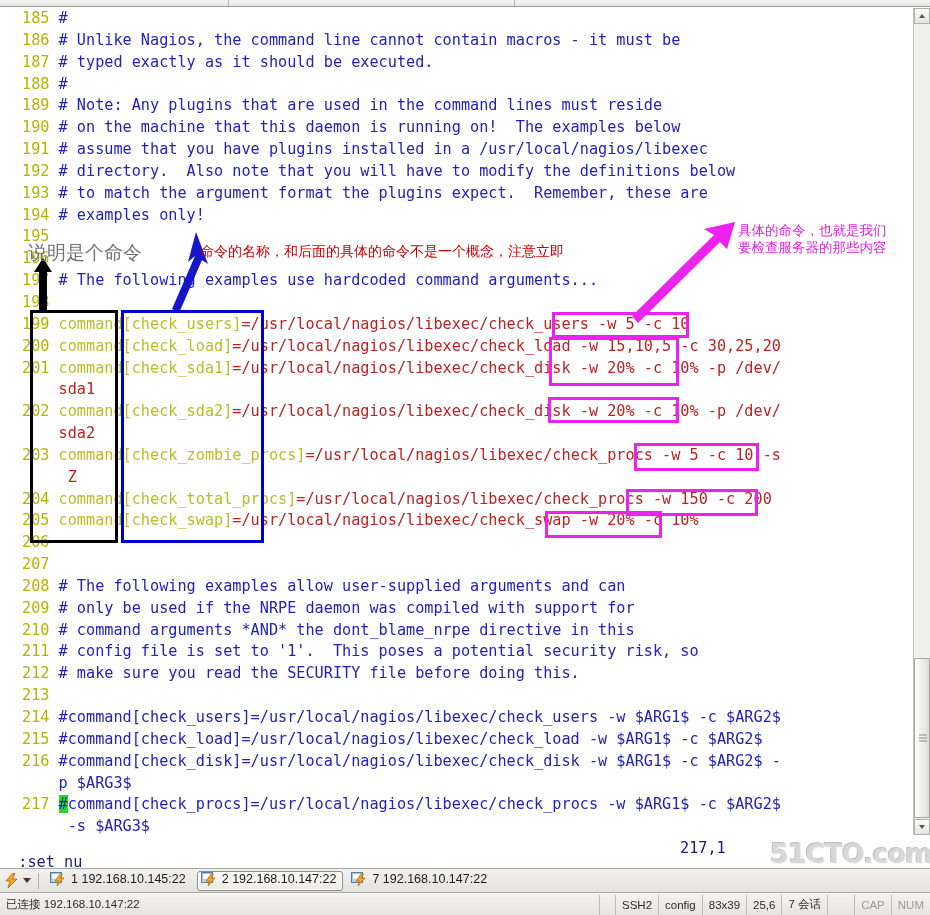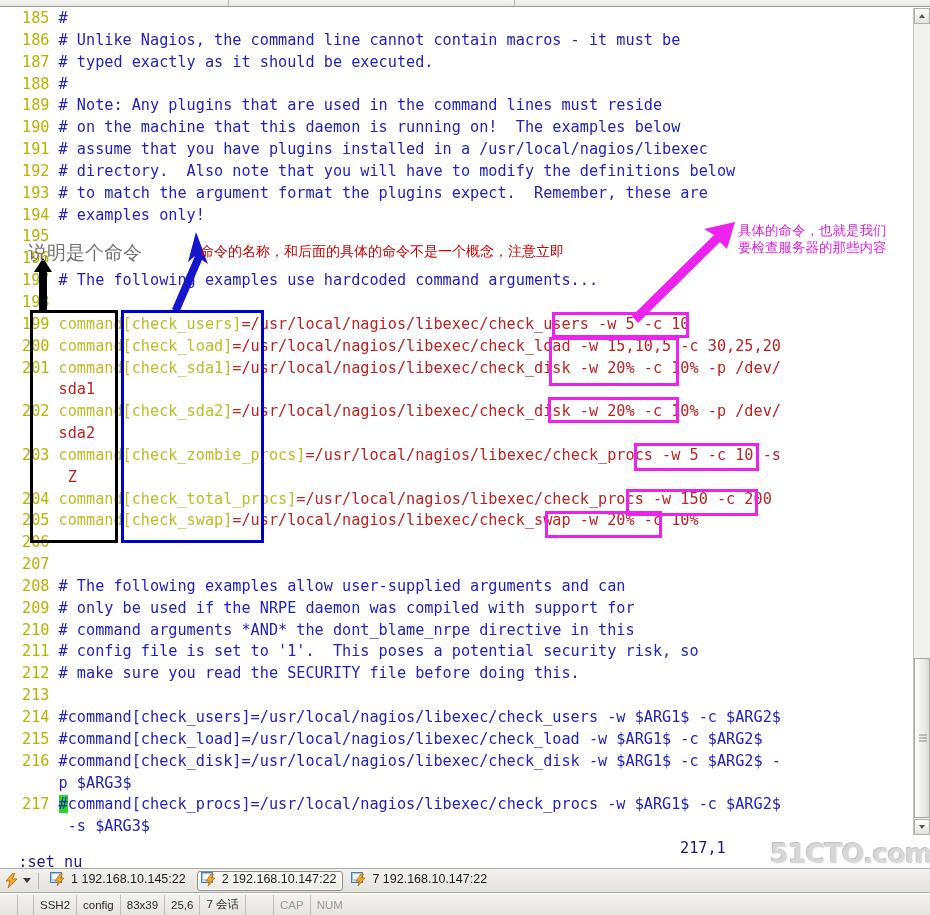--- a/index.html
+++ b/index.html
@@ -376,20 +376,21 @@
         <rect x="0.5" y="0.5" width="11" height="10" fill="#b9d9f2" stroke="#4a7fae"></rect>
         <rect x="1.8" y="1.8" width="8.4" height="6" fill="#ffffff" stroke="#7fa9cc" stroke-width="0.6"></rect>
         <polygon points="10,2 5,9 8.5,9 7,14 14,6 10.5,6 12.5,2" fill="#f5a623" stroke="#a8670a" stroke-width="0.7"></polygon>
       </svg>
     </span>
     <span class="tab-label">7 192.168.10.147:22</span>
   </div>
 </div>
 
 <div class="statusbar">
+  <div class="sb-cell first" style="width:620px">已连接 192.168.10.147:22</div>
   <div class="sb-cell" style="width:18px"></div>
   <div class="sb-cell" style="width:16px"></div>
   <div class="sb-cell">SSH2</div>
   <div class="sb-cell">config</div>
   <div class="sb-cell">83x39</div>
   <div class="sb-cell">25,6</div>
   <div class="sb-cell">7 会话</div>
   <div class="sb-cell" style="width:28px"></div>
   <div class="sb-cell caps">CAP</div>
   <div class="sb-cell num2" style="border-right:none">NUM</div>

